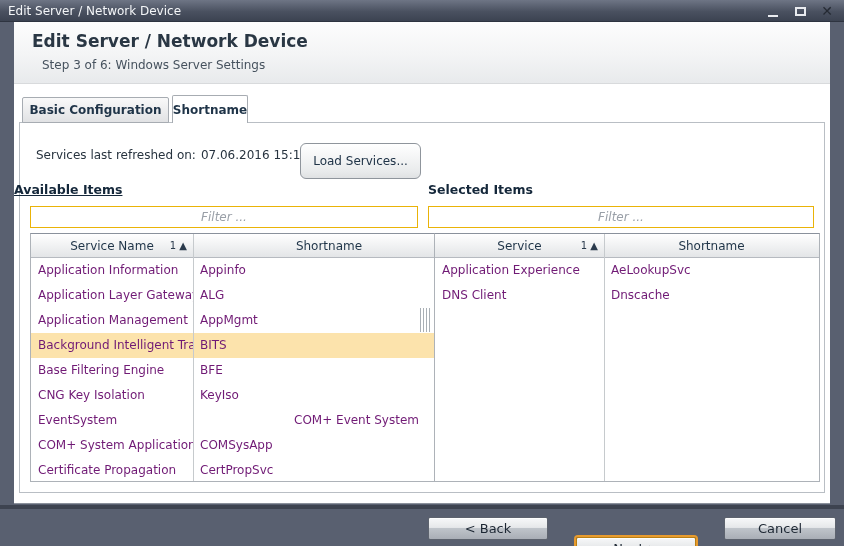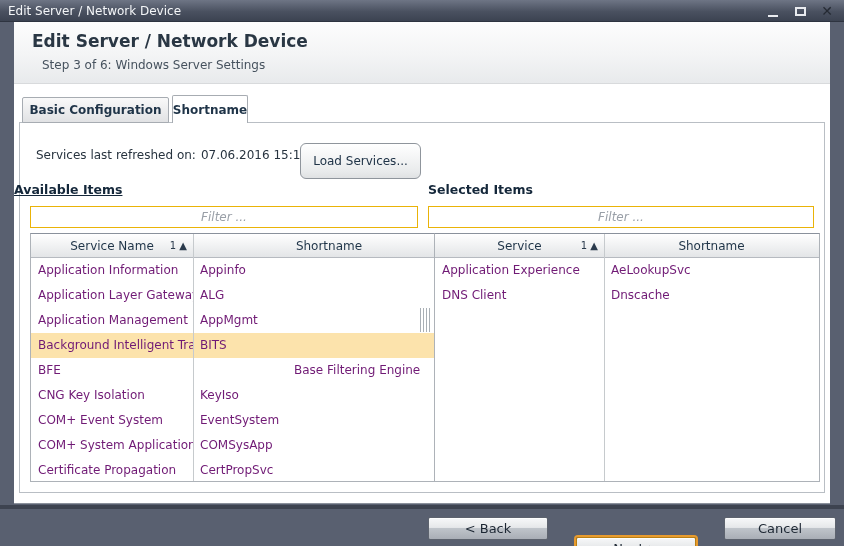--- a/index.html
+++ b/index.html
@@ -171,30 +171,30 @@
         </div>
         <div class="t-row">
           <div class="t-cell c0">Application Management</div>
           <div class="t-cell c1">AppMgmt</div>
         </div>
         <div class="t-row hl">
           <div class="t-cell c0">Background Intelligent Transfer Service</div>
           <div class="t-cell c1">BITS</div>
         </div>
         <div class="t-row">
+          <div class="t-cell c0">Base Filtering Engine</div>
           <div class="t-cell c1">BFE</div>
-          <div class="t-cell c0">Base Filtering Engine</div>
         </div>
         <div class="t-row">
           <div class="t-cell c0">CNG Key Isolation</div>
           <div class="t-cell c1">KeyIso</div>
         </div>
         <div class="t-row">
+          <div class="t-cell c1">EventSystem</div>
           <div class="t-cell c0">COM+ Event System</div>
-          <div class="t-cell c1">EventSystem</div>
         </div>
         <div class="t-row">
           <div class="t-cell c0">COM+ System Application</div>
           <div class="t-cell c1">COMSysApp</div>
         </div>
         <div class="t-row">
           <div class="t-cell c0">Certificate Propagation</div>
           <div class="t-cell c1">CertPropSvc</div>
         </div>
       </div>

